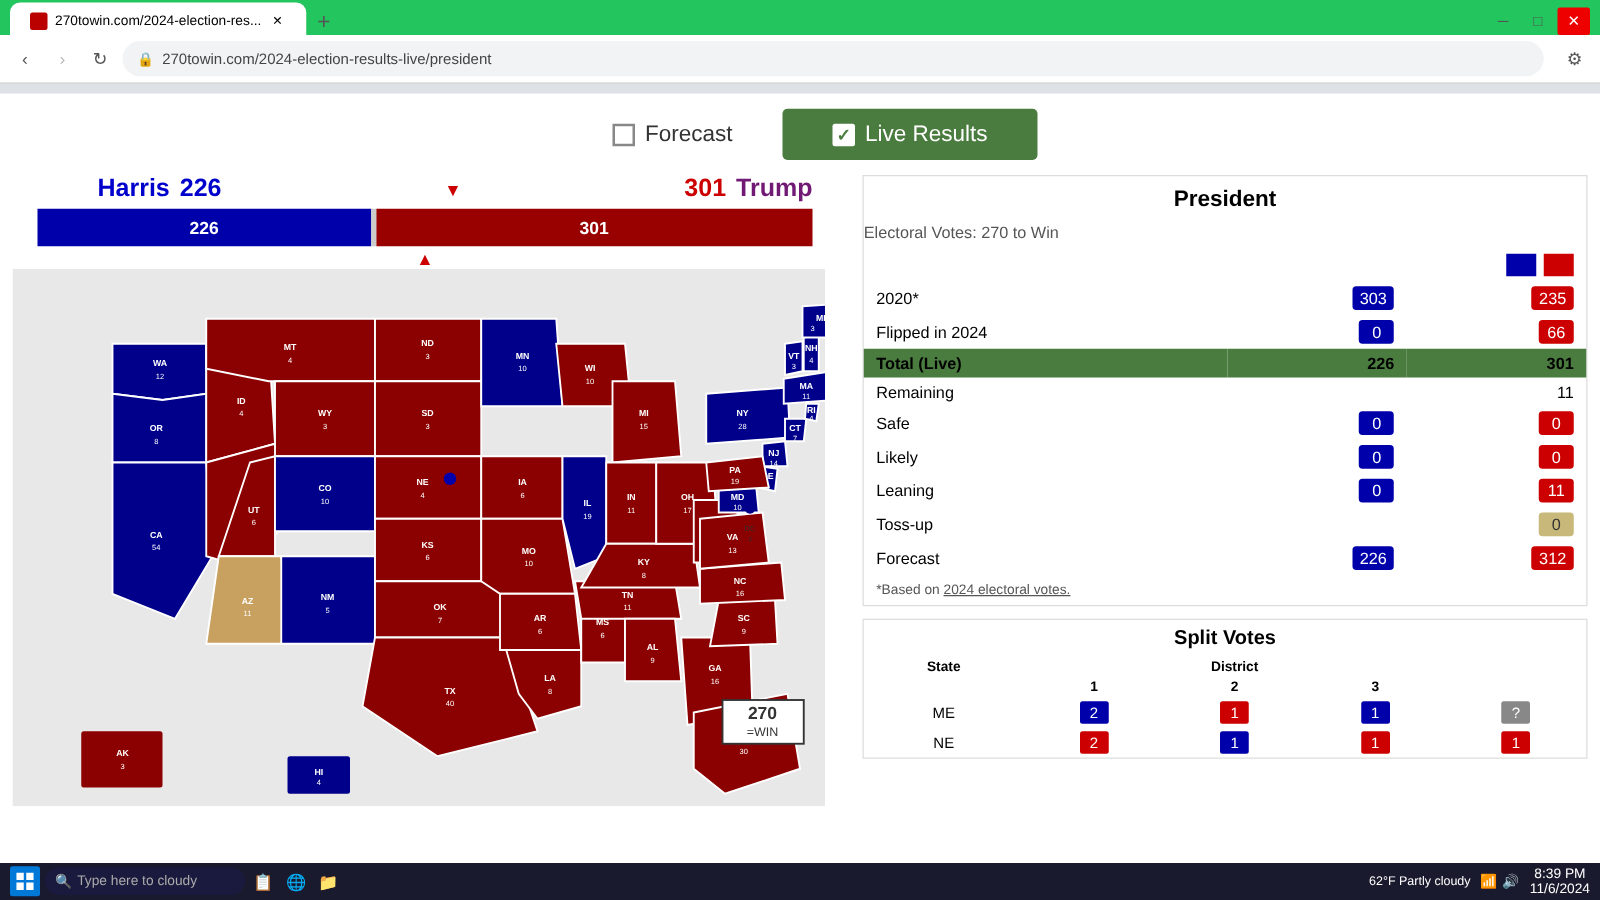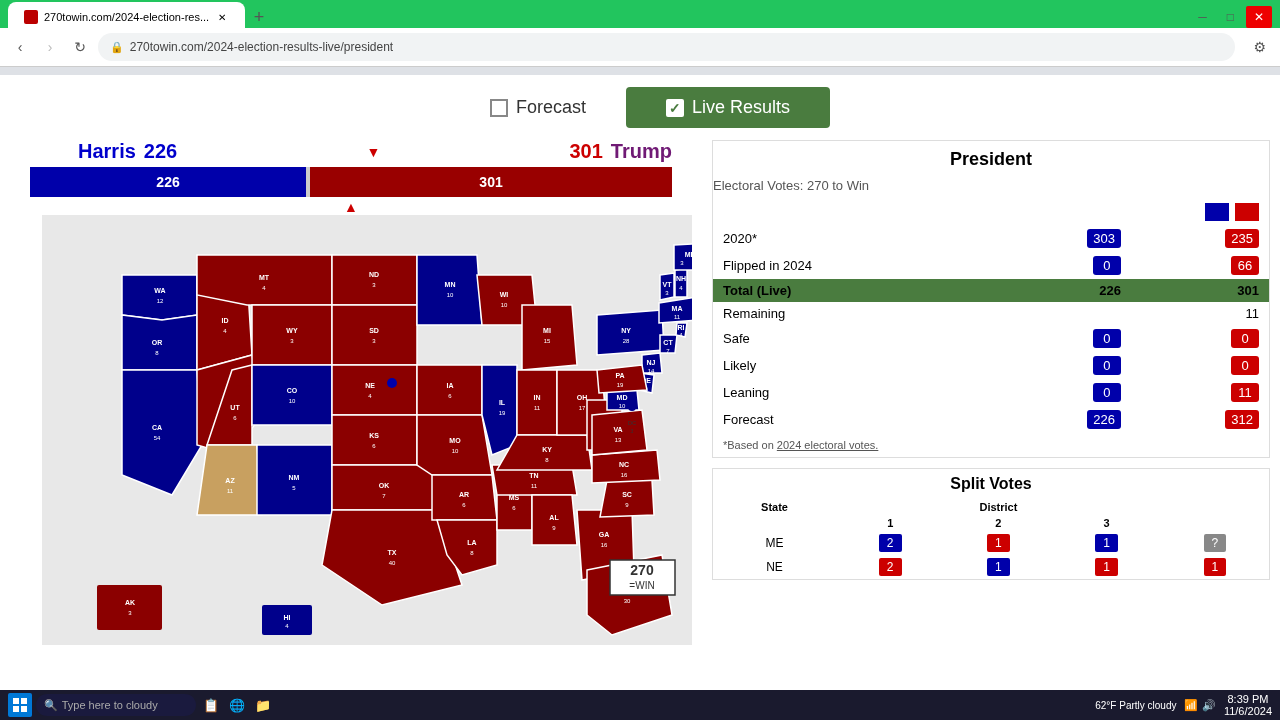--- a/index.html
+++ b/index.html
@@ -156,21 +156,21 @@
             <span>226</span>
           </div>
           <div class="ev-bar-divider"></div>
           <div class="ev-bar-red">
             <span>301</span>
           </div>
         </div>
         <div class="triangle-down">▲</div>
       </div>
 
-      <div class="us-map" style="position:relative;margin-left:32px;">
+      <div class="us-map" style="position:relative;">
         <svg viewBox="0 0 650 430" width="650" height="430">
 
           <rect width="650" height="430" fill="#e8e8e8"></rect>
 
           <polygon class="state" fill="#00008b" points="80,60 155,60 155,100 120,105 80,100"></polygon>
           <text class="state-label" x="118" y="78">WA</text>
           <text class="state-ev" x="118" y="88">12</text>
 
           <polygon class="state" fill="#00008b" points="80,100 120,105 155,100 155,155 80,155"></polygon>
           <text class="state-label" x="115" y="130">OR</text>
@@ -423,20 +423,24 @@
               <td>Likely</td>
               <td style="text-align:right;"><span class="badge-blue">0</span></td>
               <td style="text-align:right;"><span class="badge-red">0</span></td>
             </tr>
             <tr>
               <td>Leaning</td>
               <td style="text-align:right;"><span class="badge-blue">0</span></td>
               <td style="text-align:right;"><span class="badge-red">11</span></td>
             </tr>
             <tr>
+              <td>Toss-up</td>
+              <td colspan="2" style="text-align:right;"><span class="badge-tan">0</span></td>
+            </tr>
+            <tr>
               <td>Forecast</td>
               <td style="text-align:right;"><span class="badge-blue">226</span></td>
               <td style="text-align:right;"><span class="badge-red">312</span></td>
             </tr>
           </tbody>
         </table>
         <div class="footnote">
           *Based on <span style="text-decoration:underline;cursor:pointer;text-align:center;">2024 electoral votes.</span>
         </div>
       </div>

